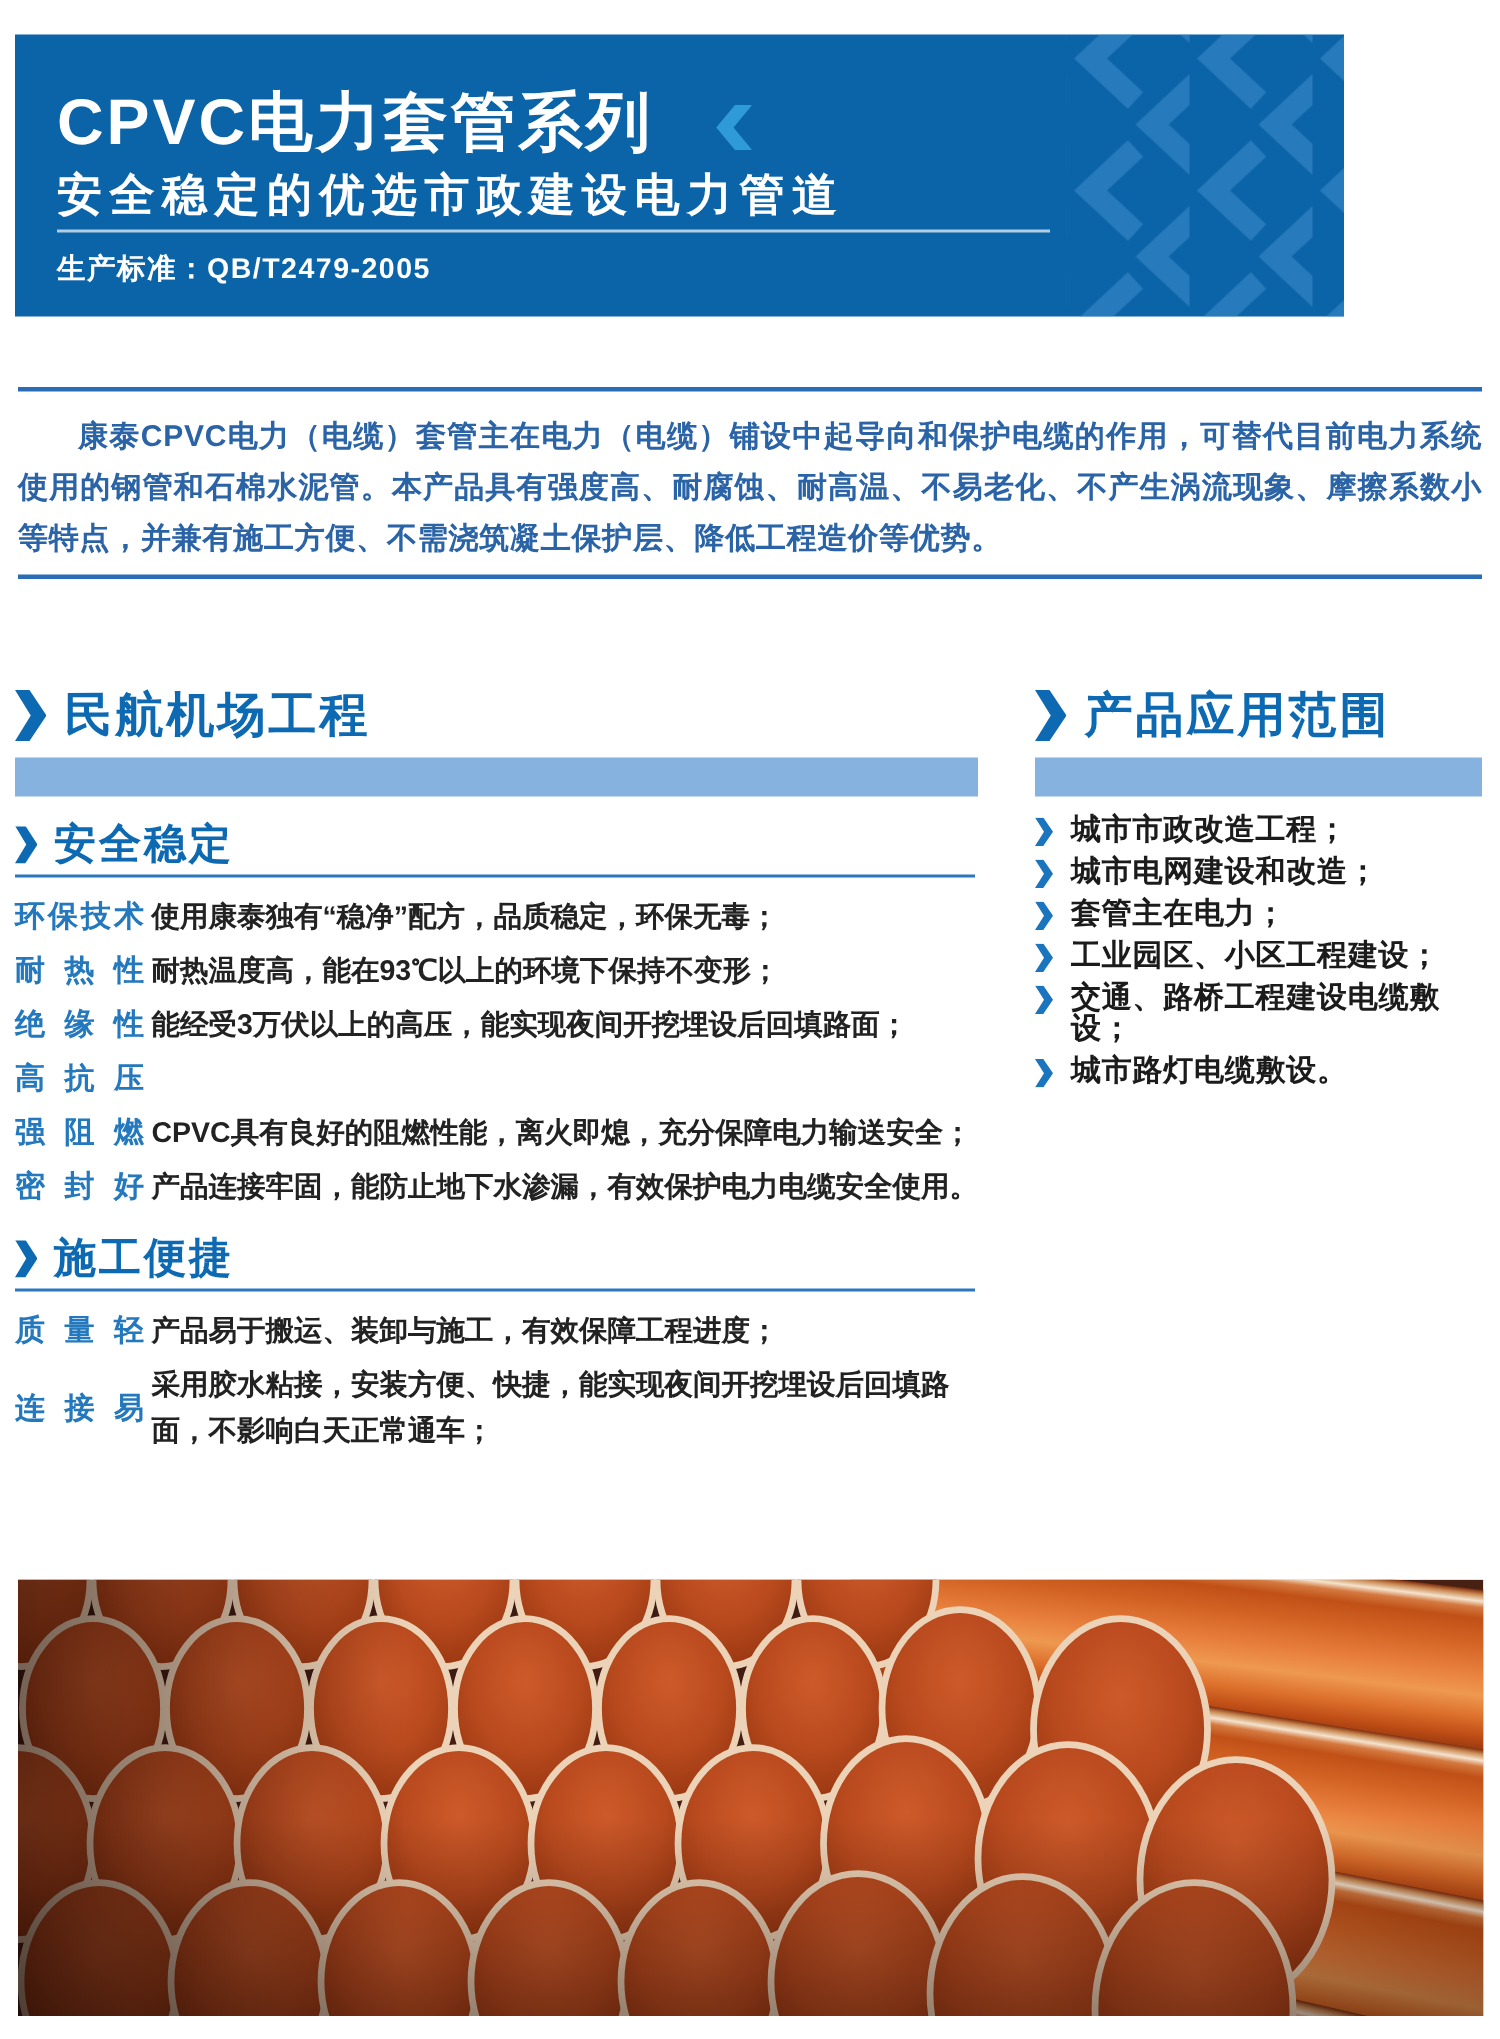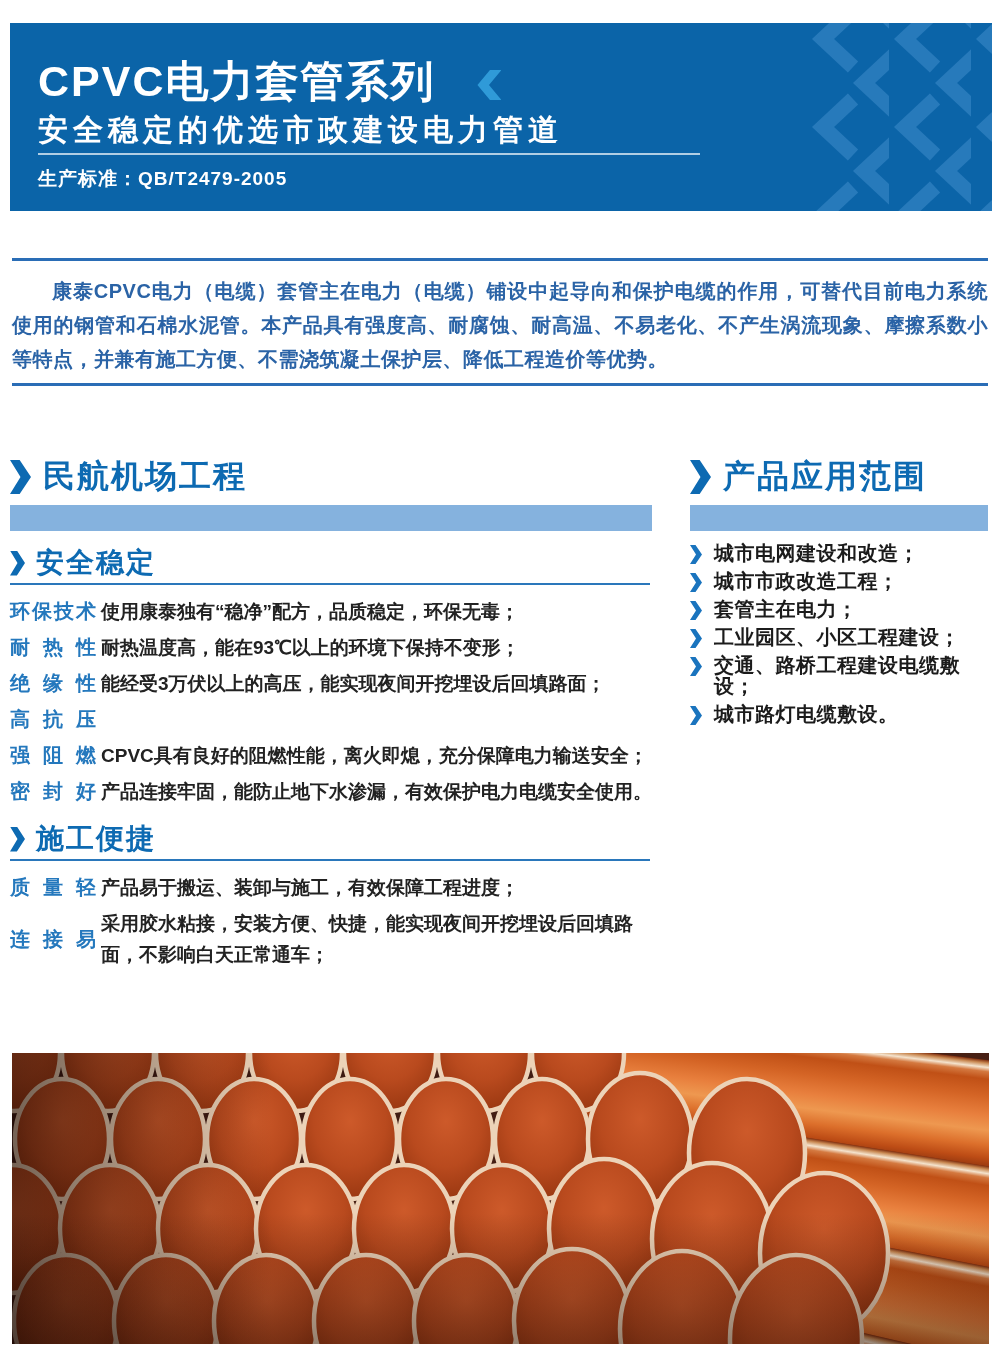--- a/index.html
+++ b/index.html
@@ -1,21 +1,21 @@
 <!DOCTYPE html>
 <html><head>
 <meta charset="utf-8">
 <style>
   * { margin:0; padding:0; box-sizing:border-box; }
   html,body { background:#ffffff; }
   body { width:1000px; height:1359px; position:relative; font-family:"Liberation Sans", sans-serif; overflow:hidden; }
   .page { position:absolute; inset:0; }
 
   
-  .banner { position:absolute; left:10px; top:23px; width:982px; height:188px; background:#0b64a8; overflow:hidden; }
+  .banner { position:absolute; left:10px; top:23px; width:886px; height:188px; background:#0b64a8; overflow:hidden; }
   .banner-pattern { position:absolute; right:0; top:0; width:185px; height:188px; }
   .banner-title-row { position:absolute; left:28px; top:30px; display:flex; align-items:center; }
   .banner-title { font-size:43px; font-weight:bold; color:#ffffff; letter-spacing:2px; white-space:nowrap; }
   .chev-left-light { display:inline-block; width:24px; height:30px; margin-left:42px; margin-top:6px; background:#2f9ad8;
       clip-path:polygon(100% 0, 52% 0, 0 50%, 52% 100%, 100% 100%, 48% 50%); }
   .banner-subtitle { position:absolute; left:28px; top:87px; font-size:30px; font-weight:bold; color:#ffffff; letter-spacing:5px; white-space:nowrap; }
   .banner-divider { position:absolute; left:28px; top:130px; width:662px; height:2px; background:#cfe0ee; opacity:.85; }
   .banner-standard { position:absolute; left:28px; top:143px; font-size:19px; font-weight:bold; color:#ffffff; letter-spacing:1px; }
 
   
@@ -153,25 +153,25 @@
 
   <aside class="col-right">
     <div class="sec-header">
       <span class="chev chev-lg"></span>
       <span class="sec-title">产品应用范围</span>
     </div>
     <div class="sec-bar"></div>
     <ul class="app-list" id="app-list">
         <li class="app-item">
           <span class="chev chev-sm"></span>
+          <span class="app-text">城市市政改造工程；</span>
+        </li>
+        <li class="app-item">
+          <span class="chev chev-sm"></span>
           <span class="app-text">城市电网建设和改造；</span>
-        </li>
-        <li class="app-item">
-          <span class="chev chev-sm"></span>
-          <span class="app-text">城市市政改造工程；</span>
         </li>
         <li class="app-item">
           <span class="chev chev-sm"></span>
           <span class="app-text">套管主在电力；</span>
         </li>
         <li class="app-item">
           <span class="chev chev-sm"></span>
           <span class="app-text">工业园区、小区工程建设；</span>
         </li>
         <li class="app-item">

